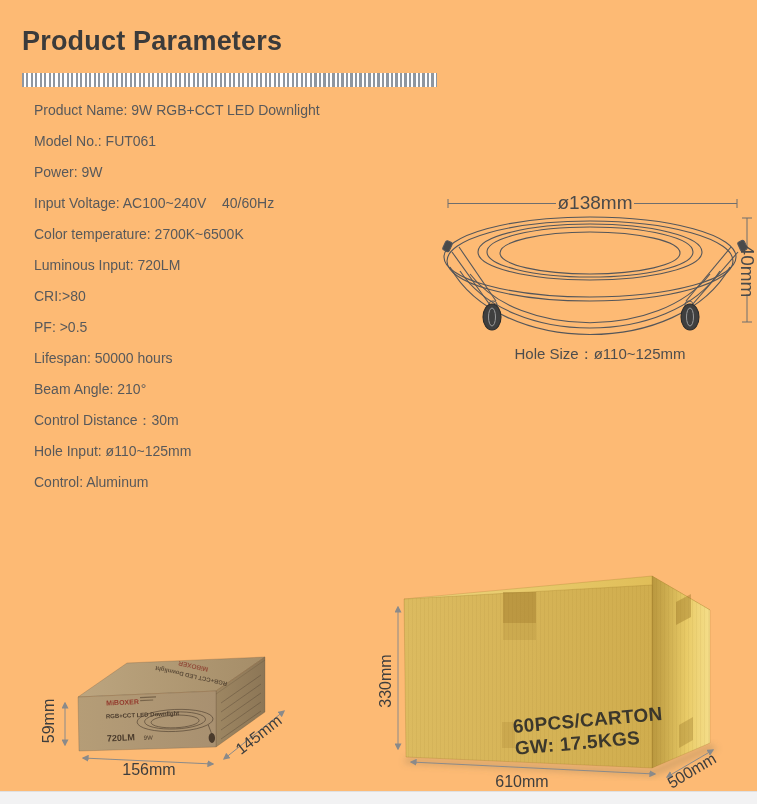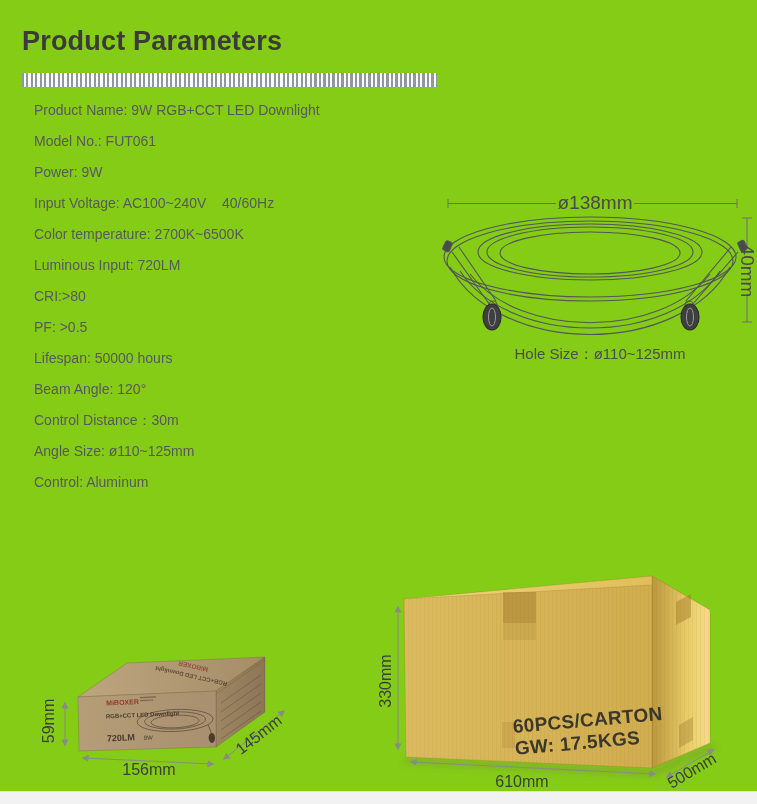--- a/index.html
+++ b/index.html
@@ -1,16 +1,16 @@
 <!DOCTYPE html>
 <html><head>
 <meta charset="utf-8">
 <style>
   html,body{margin:0;padding:0;background:#fff;}
-  .page{position:relative;width:757px;height:804px;background:#84cc16;overflow:hidden;
+  .page{position:relative;width:757px;height:804px;background:#fdba74;overflow:hidden;
         font-family:"Liberation Sans",sans-serif;}
   .title{position:absolute;left:22px;top:26px;font-size:27px;font-weight:700;color:#3b3b3b;letter-spacing:.2px;}
   .barcode{position:absolute;left:22px;top:73px;width:415px;height:14px;
     background:repeating-linear-gradient(to right,#8f97a0 0,#8f97a0 2px,#ffffff 2px,#ffffff 4.5px);}
   .specs{position:absolute;left:22px;top:95px;font-size:14px;color:#58595b;line-height:31px;margin-left:12px;}
   .spec{white-space:pre;}
   .dim{position:absolute;transform:translate(-50%,-50%);font-size:16px;color:#3e3e3e;white-space:nowrap;}
   .dim.big{font-size:19px;color:#4a4a4a;}
   .dim.rot90{transform:translate(-50%,-50%) rotate(90deg);}
   .dim.rotm90{transform:translate(-50%,-50%) rotate(-90deg);}
@@ -36,23 +36,23 @@
   <div class="specs">
     <div class="spec">Product Name: 9W RGB+CCT LED Downlight</div>
     <div class="spec">Model No.: FUT061</div>
     <div class="spec">Power: 9W</div>
     <div class="spec">Input Voltage: AC100~240V    40/60Hz</div>
     <div class="spec">Color temperature: 2700K~6500K</div>
     <div class="spec">Luminous Input: 720LM</div>
     <div class="spec">CRI:&gt;80</div>
     <div class="spec">PF: &gt;0.5</div>
     <div class="spec">Lifespan: 50000 hours</div>
-    <div class="spec">Beam Angle: 120°</div>
+    <div class="spec">Beam Angle: 210°</div>
     <div class="spec">Control Distance：30m</div>
-    <div class="spec">Angle Size: ø110~125mm</div>
+    <div class="spec">Hole Input: ø110~125mm</div>
     <div class="spec">Control: Aluminum</div>
   </div>
 
   <svg style="left:430px;top:195px;" width="330" height="170" viewBox="0 0 330 170">
     <g stroke="#6e6e6e" stroke-width="1" fill="none">
       <line x1="18" y1="4" x2="18" y2="13"></line>
       <line x1="307" y1="4" x2="307" y2="13"></line>
       <line x1="18" y1="8.5" x2="126" y2="8.5"></line>
       <line x1="204" y1="8.5" x2="307" y2="8.5"></line>
       <line x1="312" y1="23" x2="322" y2="23"></line>

